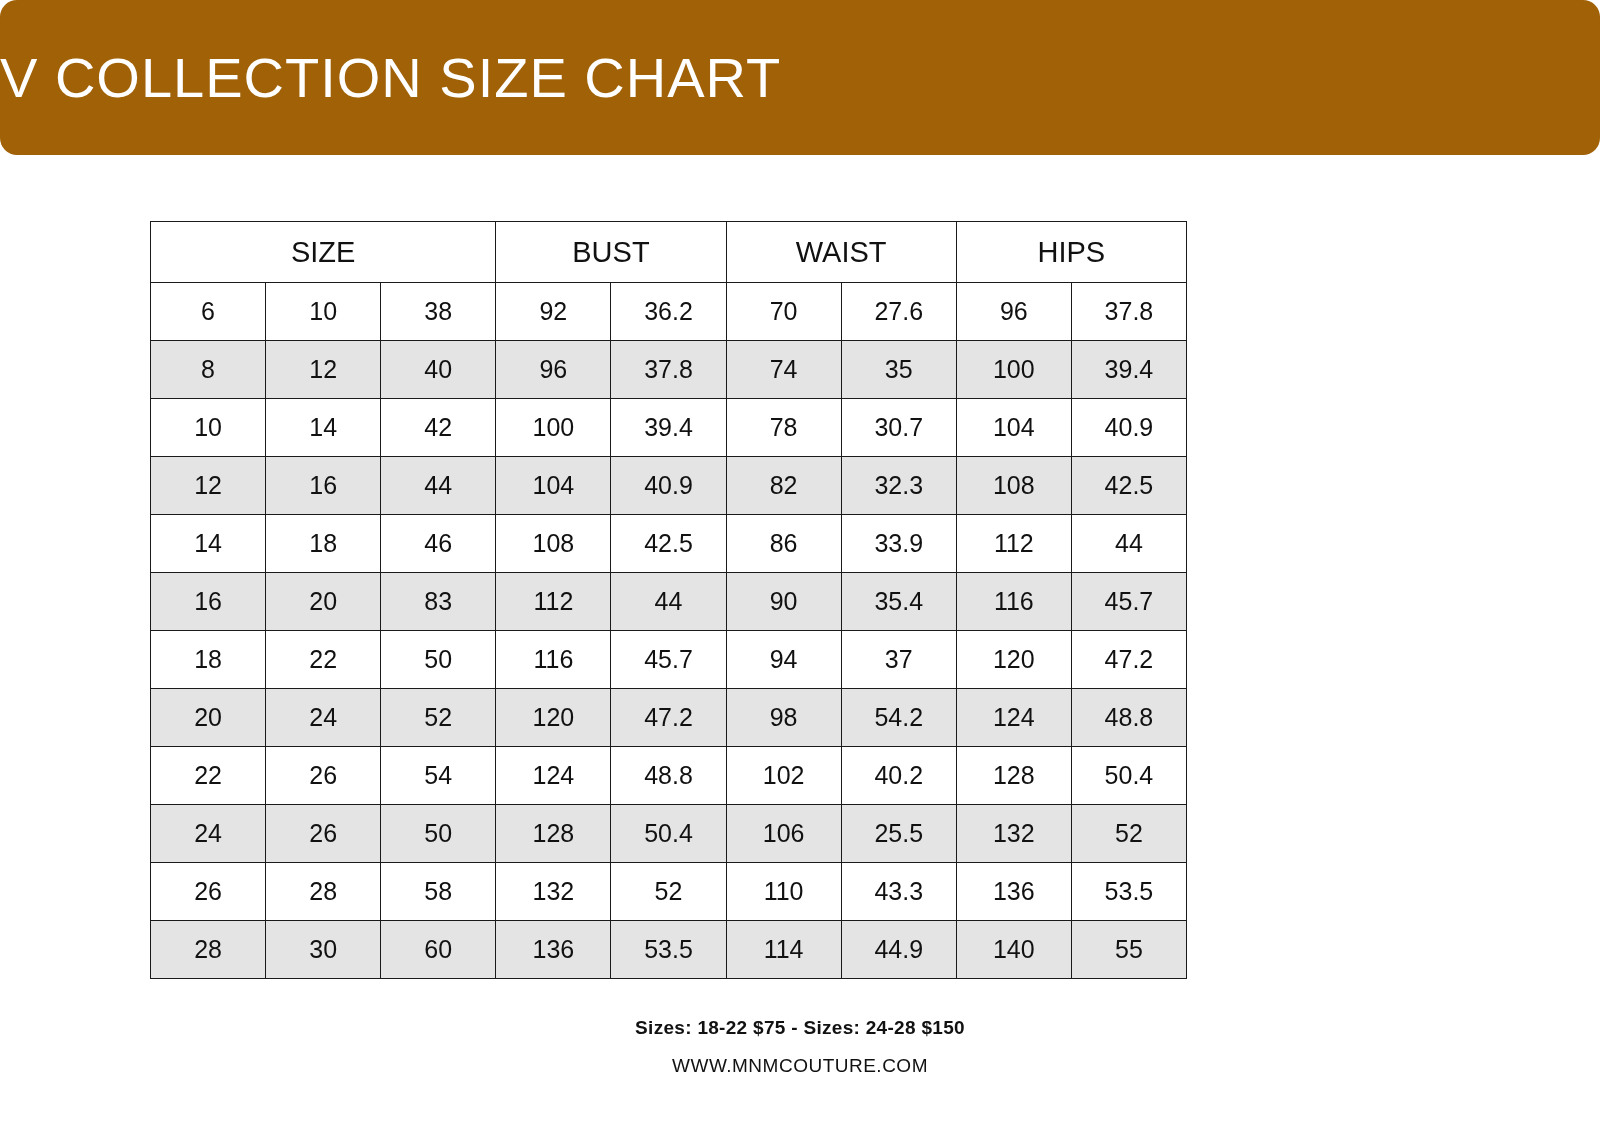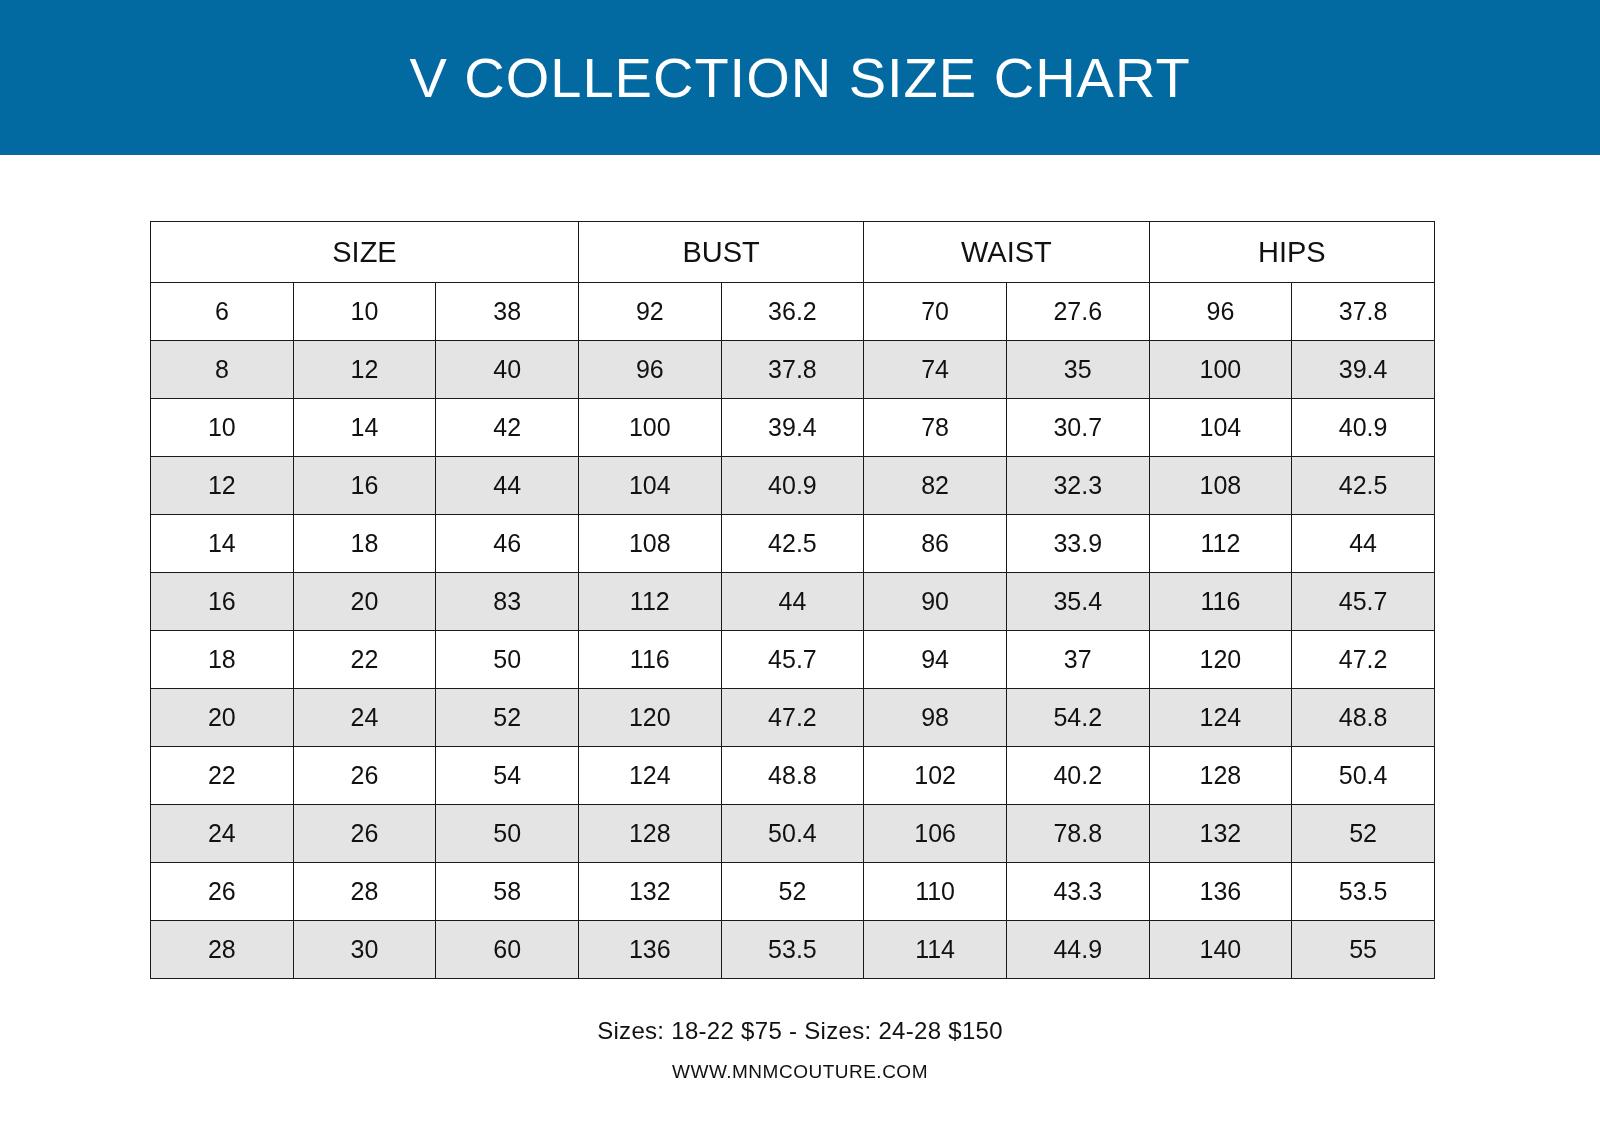--- a/index.html
+++ b/index.html
@@ -9,38 +9,38 @@
   body {
     width: 1600px;
     height: 1135px;
     background: #ffffff;
     font-family: "Liberation Sans", sans-serif;
     overflow: hidden;
   }
   .header-bar {
     width: 100%;
     height: 155px;
-    background: #0369a1;
+    background: #a16207;
     display: flex;
     align-items: center;
-    justify-content: center;
+    border-radius: 17px;
   }
   .header-title {
     color: #ffffff;
     font-size: 56px;
     font-weight: 400;
     letter-spacing: 1px;
     font-family: "Liberation Sans", sans-serif;
   }
   .chart-wrap {
     padding: 66px 150px 0 150px;
   }
   table.size-chart {
     border-collapse: collapse;
-    width: 1285px;
+    width: 1037px;
     table-layout: fixed;
   }
   table.size-chart td, table.size-chart th {
     border: 1px solid #1a1a1a;
     text-align: center;
     font-weight: 400;
     color: #111111;
     font-family: "Liberation Sans", sans-serif;
   }
   tr.group-row th {
@@ -61,22 +61,22 @@
     background: #ffffff;
   }
   tr.data-row.even td {
     background: #e4e4e4;
   }
   .footer {
     text-align: center;
     margin-top: 38px;
   }
   .footer-prices {
-    font-size: 24px;
-    font-weight: normal;
+    font-size: 19px;
+    font-weight: bold;
     color: #111111;
     letter-spacing: 0.3px;
   }
   .footer-url {
     font-size: 19px;
     color: #111111;
     margin-top: 16px;
     letter-spacing: 0.5px;
   }
 </style>
@@ -197,21 +197,21 @@
           <td>128</td>
           <td>50.4</td>
         </tr>
         <tr class="data-row even">
           <td>24</td>
           <td>26</td>
           <td>50</td>
           <td>128</td>
           <td>50.4</td>
           <td>106</td>
-          <td>78.8</td>
+          <td>25.5</td>
           <td>132</td>
           <td>52</td>
         </tr>
         <tr class="data-row odd">
           <td>26</td>
           <td>28</td>
           <td>58</td>
           <td>132</td>
           <td>52</td>
           <td>110</td>

